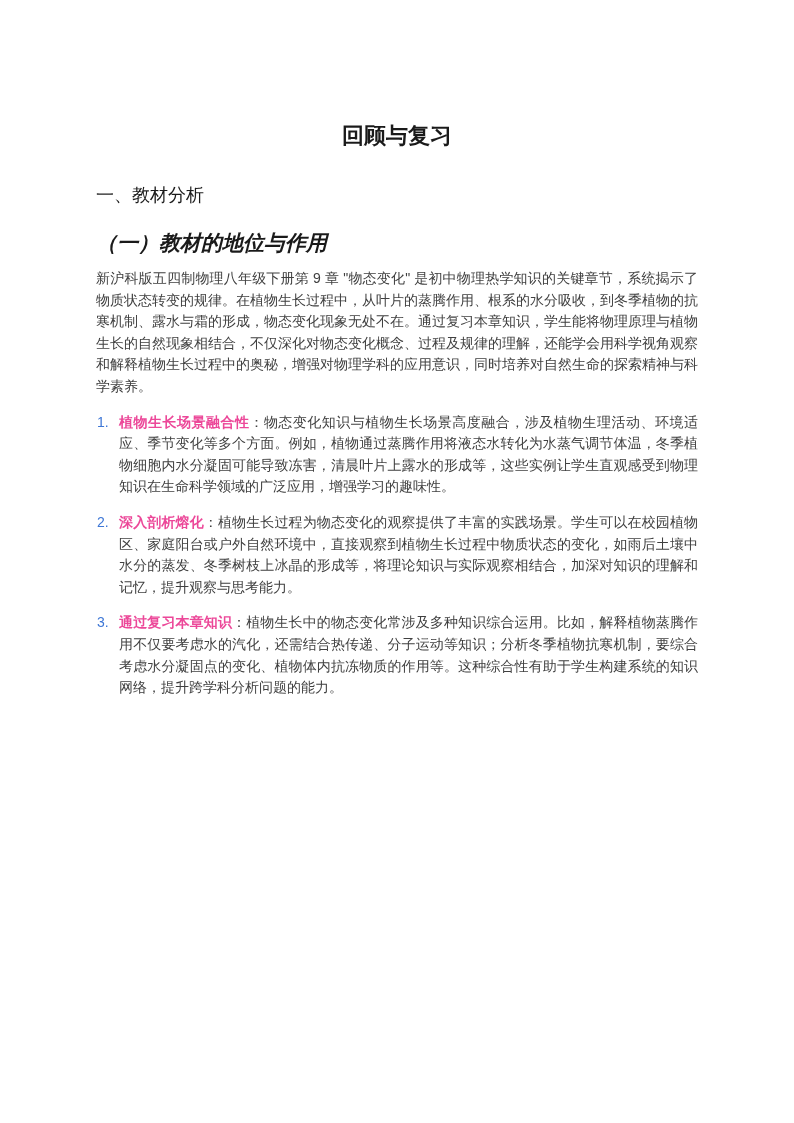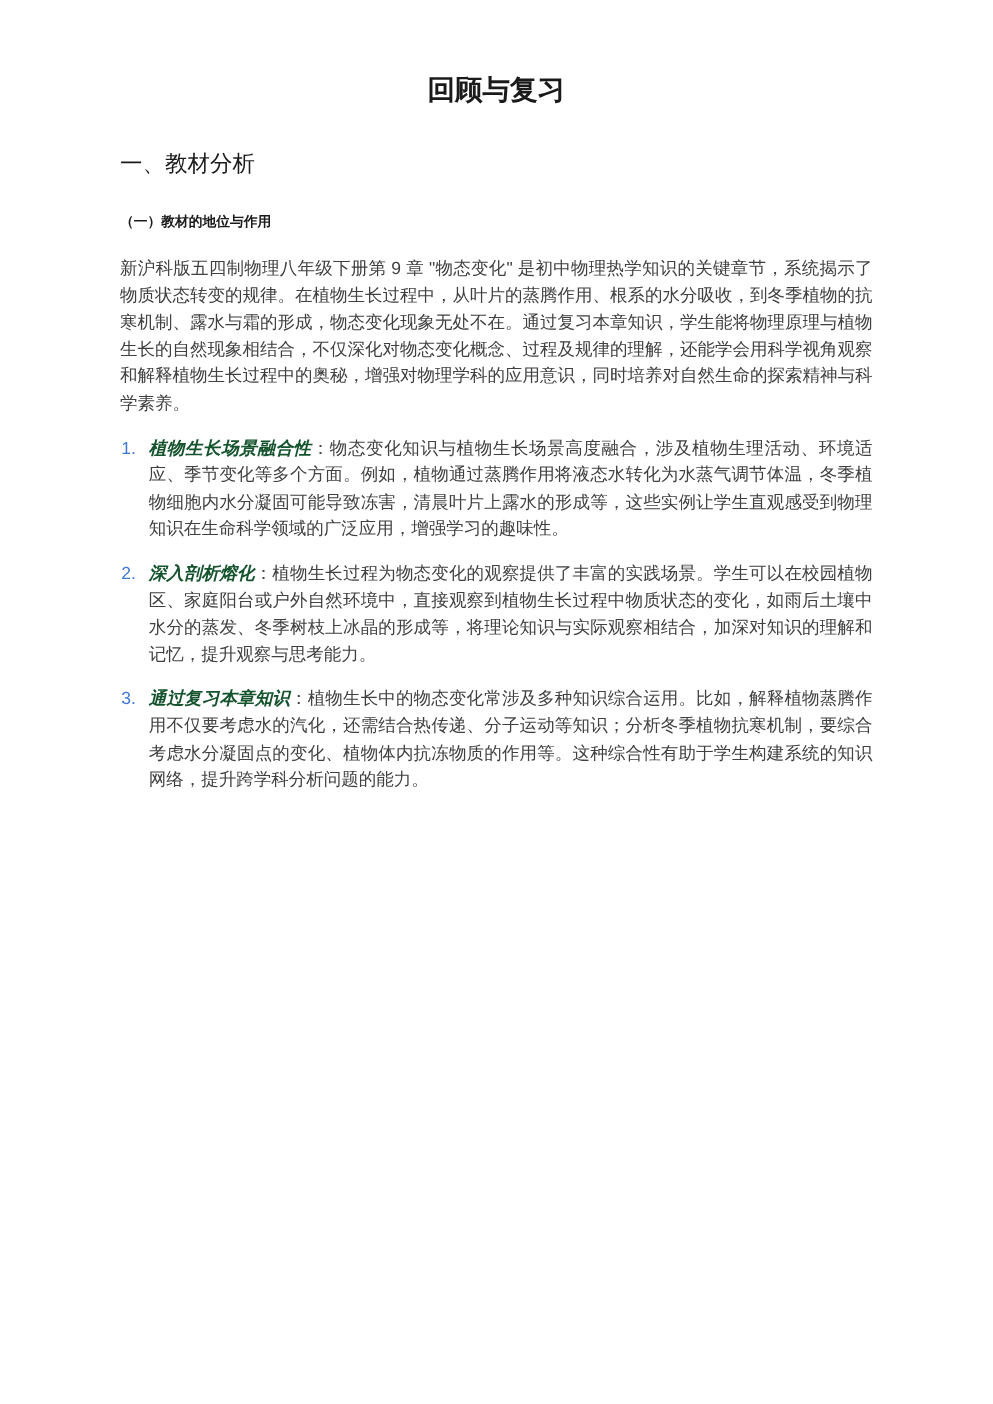--- a/index.html
+++ b/index.html
@@ -8,43 +8,44 @@
     background: #ffffff;
   }
   .doc-page {
     position: relative;
     width: 794px;
     height: 1123px;
     background: var(--page-bg, #ffffff);
     overflow: hidden;
     font-family: "Liberation Sans", "DejaVu Sans", sans-serif;
     box-sizing: border-box;
-    padding: 56px 96px 0 96px;
+    padding: 120px 96px 0 96px;
   }
   .doc-title {
     margin: 0;
     font-size: 22px;
     font-weight: 700;
     line-height: 31px;
     text-align: center;
     color: var(--heading-color, #1a1a1a);
   }
   .h1 {
     margin: 32px 0 0 0;
     font-size: 18px;
     font-weight: 400;
     line-height: 25px;
     color: var(--heading-color, #1a1a1a);
   }
   .h2 {
     margin: 23px 0 0 0;
-    font-size: 11px;
+    font-size: 21px;
     font-weight: 700;
     line-height: 23px;
     color: var(--heading-color, #1a1a1a);
+    font-style: italic;
   }
   .body-p {
     margin: 14px 0 0 0;
     font-size: 14px;
     line-height: 21.6px;
     color: var(--body-color, #404040);
     text-align: justify;
     text-justify: inter-ideograph;
   }
   .klist {
@@ -63,22 +64,21 @@
     text-justify: inter-ideograph;
   }
   .klist .num {
     position: absolute;
     left: 1px;
     top: 0;
     color: var(--accent, #3e77d6);
   }
   .klist .label {
     font-weight: 700;
-    color: #14532d;
-    font-style: italic;
+    color: #ec4899;
   }
 </style>
 </head>
 <body>
 
 <div class="doc-page">
 
   <h1 class="doc-title">回顾与复习</h1>
 
   <h2 class="h1">一、教材分析</h2>

